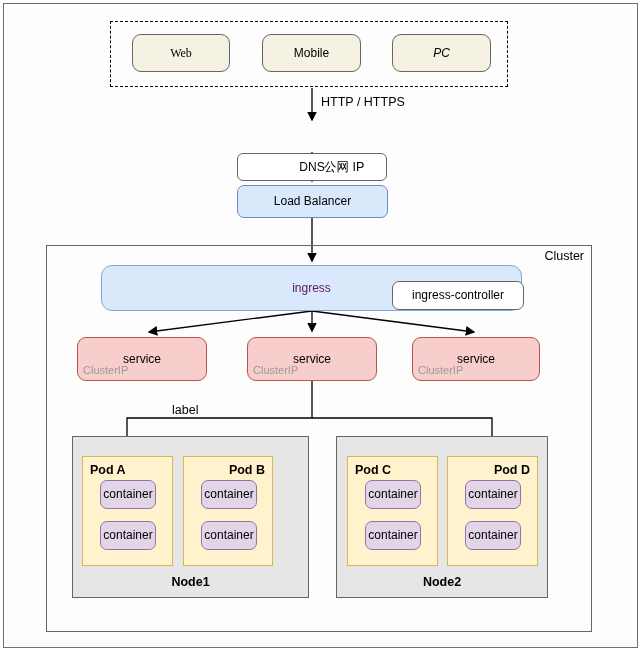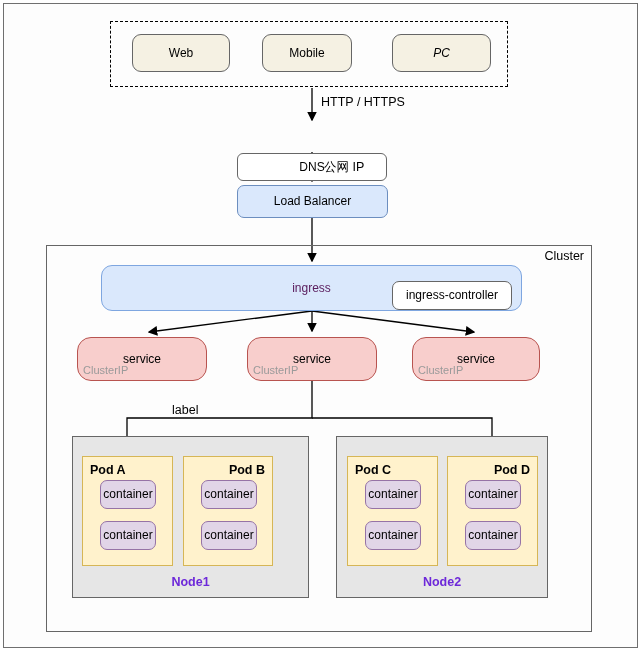--- a/index.html
+++ b/index.html
@@ -16,22 +16,22 @@
     align-items:center;justify-content:center;
     font-size:12px;line-height:1.2;color:#000;
   }
   .clients-group{
     left:110px;top:21px;width:398px;height:66px;
     border:1.6px dashed #000;background:transparent;
   }
   .client{
     top:34px;height:38px;background:#f5f1e3;border:1px solid #666;border-radius:9px;
   }
-  .client-web{left:132px;width:98px;}
-  .client-mobile{left:262px;width:90px;}
+  .client-web{left:132px;width:98px;font-family:Liberation Serif, serif;}
+  .client-mobile{left:262px;width:99px;}
   .client-pc{left:392px;width:99px;font-style:italic;}
   .dns{
     left:237px;top:124px;width:150px;height:28px;
     background:#ffffff;border:1px solid #666;border-radius:6px;margin-top:29px;
   }
   .lb{
     left:237px;top:185px;width:151px;height:33px;
     background:#dae8fc;border:1px solid #6c8ebf;border-radius:7px;
   }
   .cluster{
@@ -40,41 +40,41 @@
   }
   .cluster-label{
     position:absolute;top:249px;right:60px;font-size:12.5px;color:#000;
   }
   .ingress{
     left:101px;top:265px;width:421px;height:46px;
     background:#dae8fc;border:1px solid #7ea6e0;border-radius:11px;
     color:#5c2060;
   }
   .ingress-controller{
-    left:392px;top:281px;width:120px;height:29px;
+    left:392px;top:281px;width:132px;height:29px;
     background:#ffffff;border:1px solid #666;border-radius:7px;color:#000;
   }
   .service{
     top:337px;width:130px;height:44px;
-    background:#f8cecc;border:1px solid #b85450;border-radius:14px;
+    background:#f8cecc;border:1px solid #b85450;border-radius:9px;
   }
   .service-1{left:77px;}
   .service-2{left:247px;}
   .service-3{left:412px;width:128px;}
   .clusterip{
     position:absolute;left:5px;bottom:3px;font-size:11px;color:#9a9a9a;
   }
   .node{
     top:436px;height:162px;background:#e6e6e6;border:1px solid #666;
   }
   .node-1{left:72px;width:237px;}
   .node-2{left:336px;width:212px;}
   .node-label{
     position:absolute;left:0;bottom:7px;width:100%;text-align:center;
-    font-weight:bold;font-size:12.5px;color:#6d28d9;
+    font-weight:bold;font-size:12.5px;color:#000000;
   }
   .pod{
     position:absolute;top:19px;width:91px;height:110px;box-sizing:border-box;
     background:#fff2cc;border:1px solid #d6b656;
   }
   .pod-a{left:9px;}
   .pod-b{left:110px;width:90px;padding-left:20px;}
   .pod-c{left:10px;}
   .pod-d{left:110px;}
   .pod-title{

